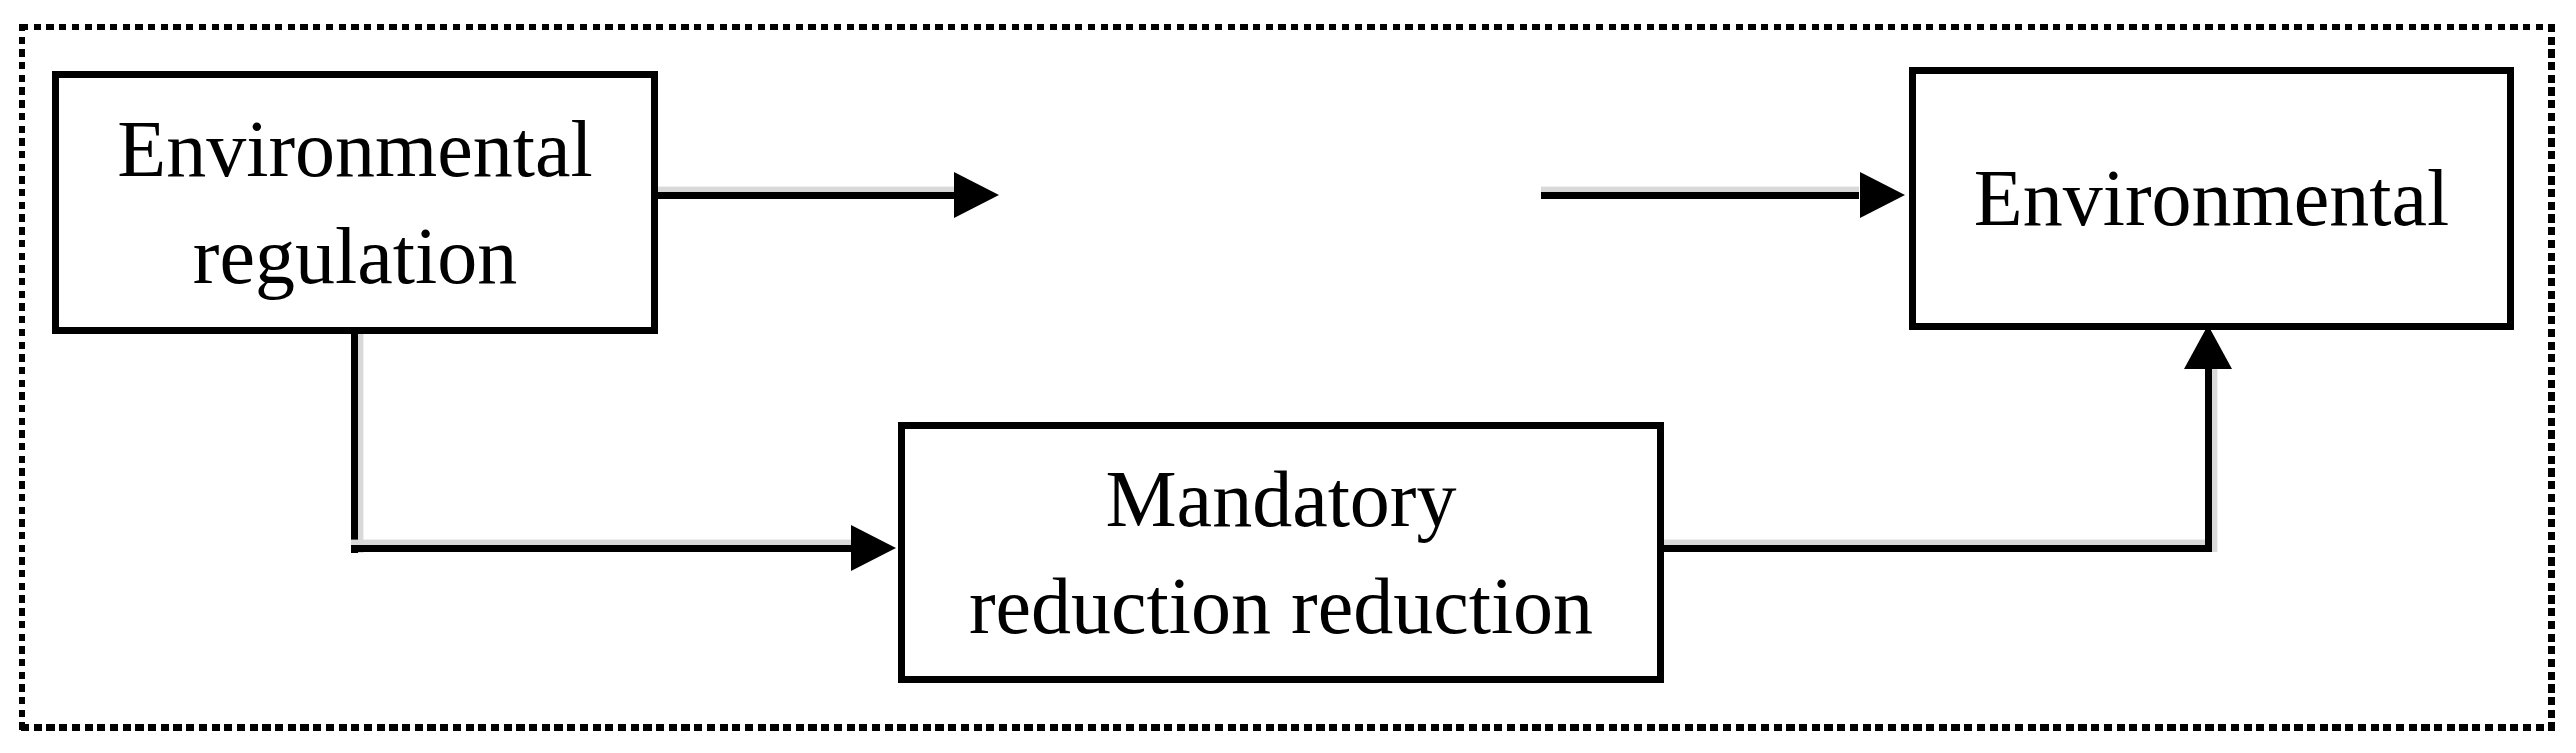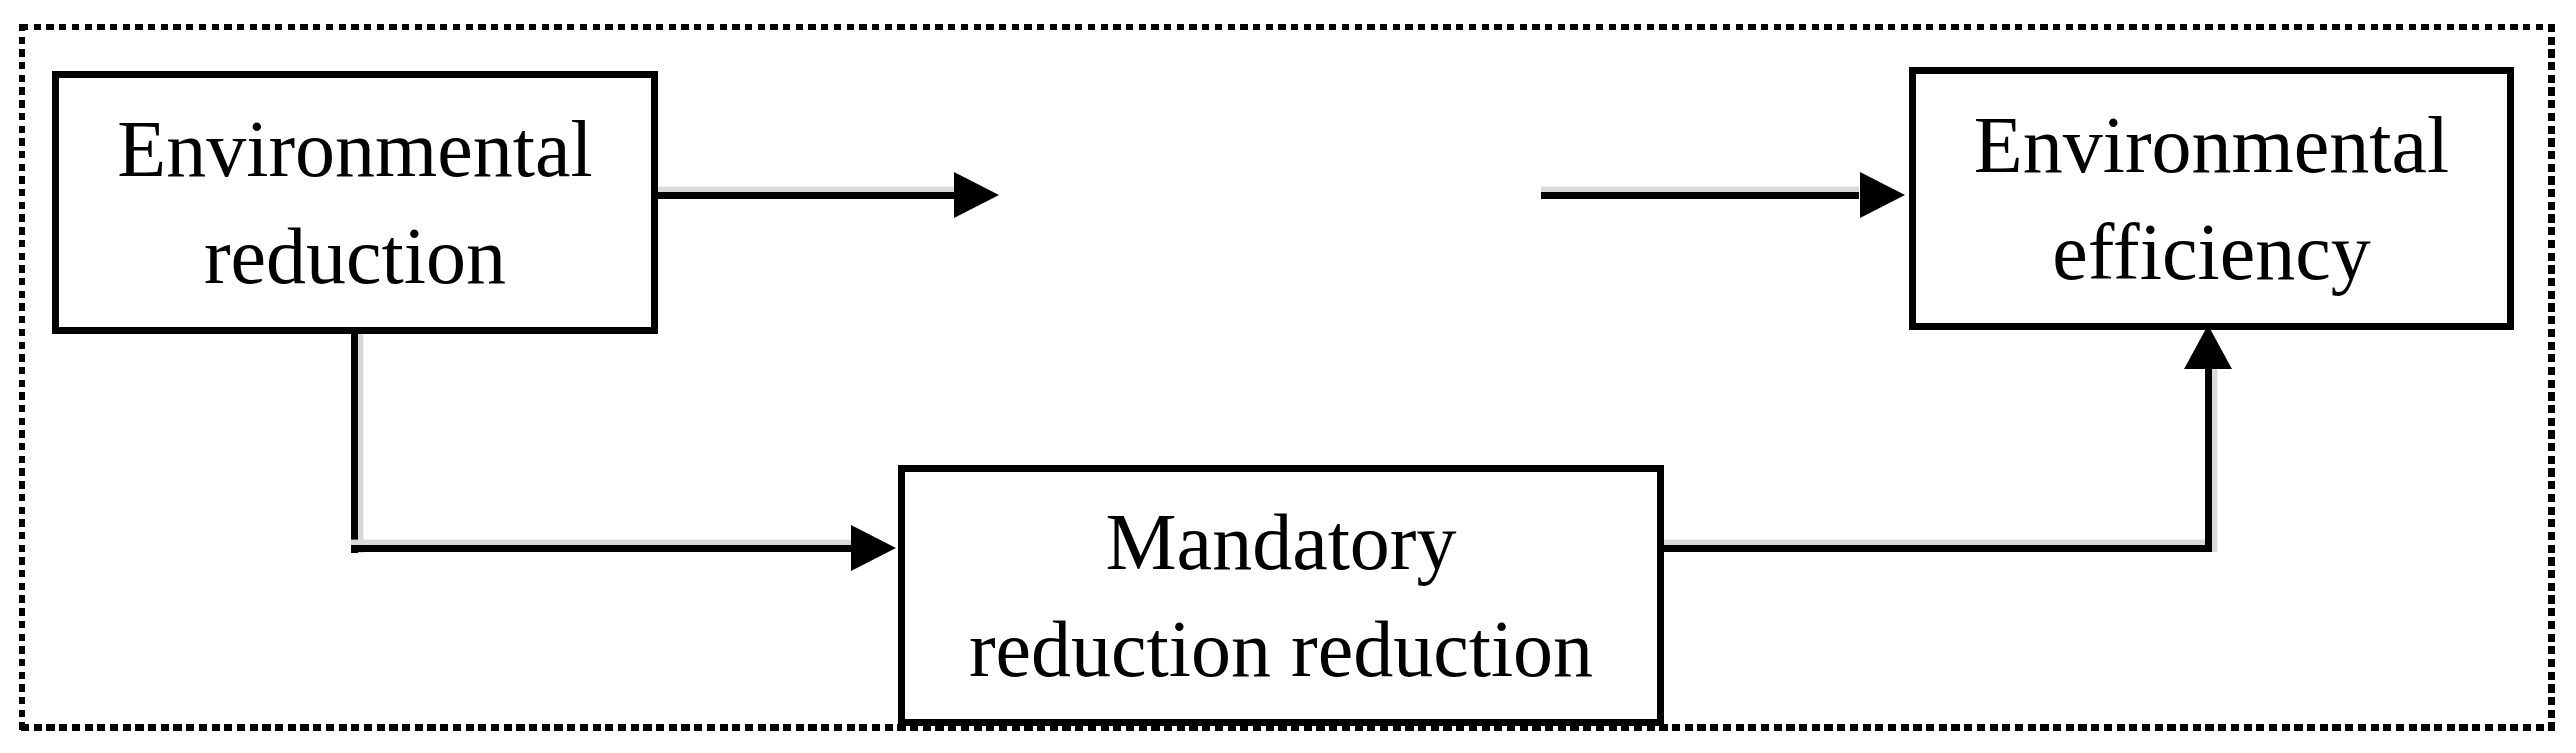--- a/index.html
+++ b/index.html
@@ -22,21 +22,21 @@
   
   .node {
     position:absolute; background:#fff; border:7.3px solid #000;
     display:flex; flex-direction:column; align-items:center; justify-content:center;
     text-align:right; font-size:80px; line-height:107px; white-space:nowrap;
   }
   .node span { display:block; }
   .node-a { left:52px;   top:71px;  width:606px; height:263px; }
   .node-b { left:1006px; top:68px;  width:535px; height:257px; font-size:76px; }
   .node-c { left:1909px; top:67px;  width:605px; height:263px; }
-  .node-d { left:898px;  top:422px; width:766px; height:261px;margin-top:43px; }
+  .node-d { left:898px;  top:422px; width:766px; height:261px; }
 
   
   .hline { position:absolute; height:7.3px; background:#000; box-shadow:0 -5.4px 0 0 #d9d9d9; }
   .vline { position:absolute; width:7.3px;  background:#000; box-shadow:5.4px 0 0 0 #d9d9d9; }
   .a1-line { left:657px;  top:192px; width:299px; }
   .a2-line { left:1541px; top:192px; width:318px; }
   .a3-vline { left:351px; top:334px; height:219px; }
   .a3-line { left:351px;  top:545px; width:500px; }
   .a4-line { left:1664px; top:545px; width:549px; }
   .a4-vline { left:2205px; top:368px; height:184px; }
@@ -72,27 +72,26 @@
   <div class="vline a3-vline"></div>
   <div class="hline a3-line"></div>
   <div class="head-right a3-head"></div>
 
   <div class="hline a4-line"></div>
   <div class="vline a4-vline"></div>
   <div class="head-up a4-head"></div>
 
   <div class="node node-a">
     <span>Environmental</span>
-    <span>reduction</span>
+    <span>regulation</span>
   </div>
 
 
   <div class="node node-c">
     <span>Environmental</span>
-    <span>efficiency</span>
   </div>
 
   <div class="node node-d">
     <span>Mandatory</span>
     <span>reduction reduction</span>
   </div>
 
 </div>
 
 

